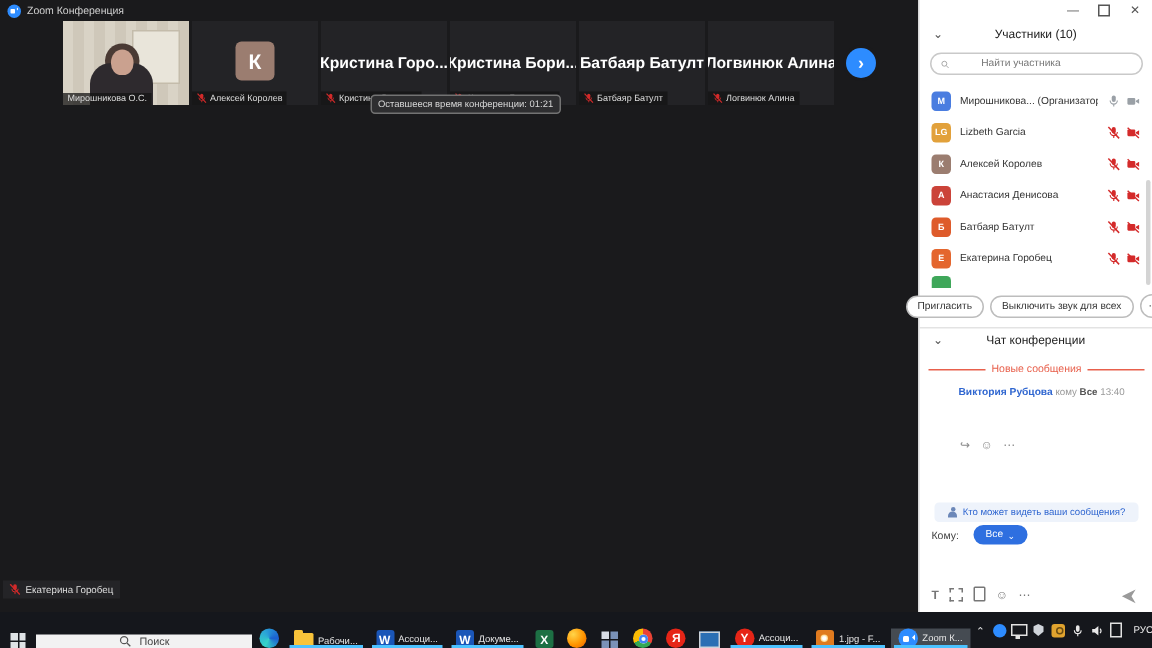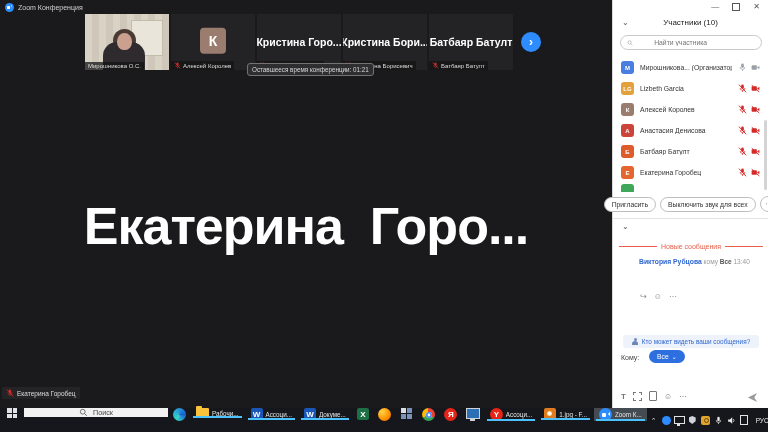--- a/index.html
+++ b/index.html
@@ -91,21 +91,21 @@
     font-size:7.2px;color:#333;background:transparent;font-family:inherit;}
   .ctoolbar{position:absolute;left:8px;top:391px;display:flex;gap:7px;align-items:center;color:#777;}
   .ctoolbar .tfmt{font-size:8px;font-weight:bold;color:#777;}
   .shot-ic{width:7px;height:7px;border:1px dashed #777;}
   .file-ic{width:6px;height:8px;border:1px solid #777;border-radius:1px;}
   .emoji-ic{font-size:8px;color:#777;}
   .more-dots{font-size:8px;color:#777;}
   .send-ic{position:absolute;right:10px;top:392px;color:#9a9a9a;}
   
   .taskbar{position:absolute;left:0;top:408px;width:768px;height:24px;background:#15171c;
-    display:flex;align-items:flex-start;}
+    display:flex;align-items:flex-end;}
   .tb-item{display:flex;align-items:center;justify-content:center;flex:0 0 auto;position:relative;}
   .tb-start{width:24px;}
   .winlogo{display:grid;grid-template-columns:4.5px 4.5px;grid-template-rows:4.5px 4.5px;gap:1px;}
   .winlogo span{background:#dfe3e6;}
   .tb-search{width:144px;background:#f2f2f2;display:flex;align-items:center;gap:5px;padding:0 8px;box-sizing:border-box;}
   .tb-search .txt{font-size:7.2px;color:#444;}
   .tb-app{width:20px;margin:0 1px;}
   .tb-app.labeled{width:auto;padding:0 5px;gap:3px;display:flex;}
   .tb-app .lbl{font-size:6.3px;color:#e6e6e6;white-space:nowrap;}
   .tb-app.open::after{content:"";position:absolute;left:2px;right:2px;bottom:0;height:2px;background:#4cc2ff;}
@@ -236,28 +236,36 @@
     </div>
     <div class="tile">
       <div class="bigname">Батбаяр Батулт</div>
       <div class="namelabel">
         <svg class="ic" style="width:7px;height:7px;color:#d42a2a">
             <use href="#i-mic-off"></use>
           </svg>
         <span>Батбаяр Батулт</span>
       </div>
     </div>
+    <div class="tile">
+      <div class="bigname">Логвинюк Алина</div>
+      <div class="namelabel">
+        <svg class="ic" style="width:7px;height:7px;color:#d42a2a">
+            <use href="#i-mic-off"></use>
+          </svg>
+        <span>Логвинюк Алина</span>
+      </div>
+    </div>
     <div class="next-btn">
       <span>›</span>
     </div>
   </div>
 
   <div class="tooltip">Оставшееся время конференции: 01:21</div>
 
-  <div class="stage-name">Екатерина  Горо...</div>
   <div class="corner-label">
     <svg class="ic" style="width:8px;height:8px;color:#d42a2a">
         <use href="#i-mic-off"></use>
       </svg>
     <span>Екатерина Горобец</span>
   </div>
 
   <div class="sidebar">
     <div class="winctrl">
       <span>—</span>
@@ -355,20 +363,21 @@
     <div class="pscroll"></div>
 
     <div class="pbuttons">
       <button class="obtn">Пригласить</button>
       <button class="obtn">Выключить звук для всех</button>
       <button class="obtn more">⋯</button>
     </div>
 
     <div class="divline"></div>
     <span class="sect-chev" style="top:222px">⌄</span>
+    <div class="sect-head" style="top:222px">Чат конференции</div>
 
     <div class="newmsg">
       <span class="line"></span>
       <span class="txt">Новые сообщения</span>
       <span class="line"></span>
     </div>
 
     <div class="meta">
       <span class="sender">Виктория Рубцова</span>
       <span>кому</span>

